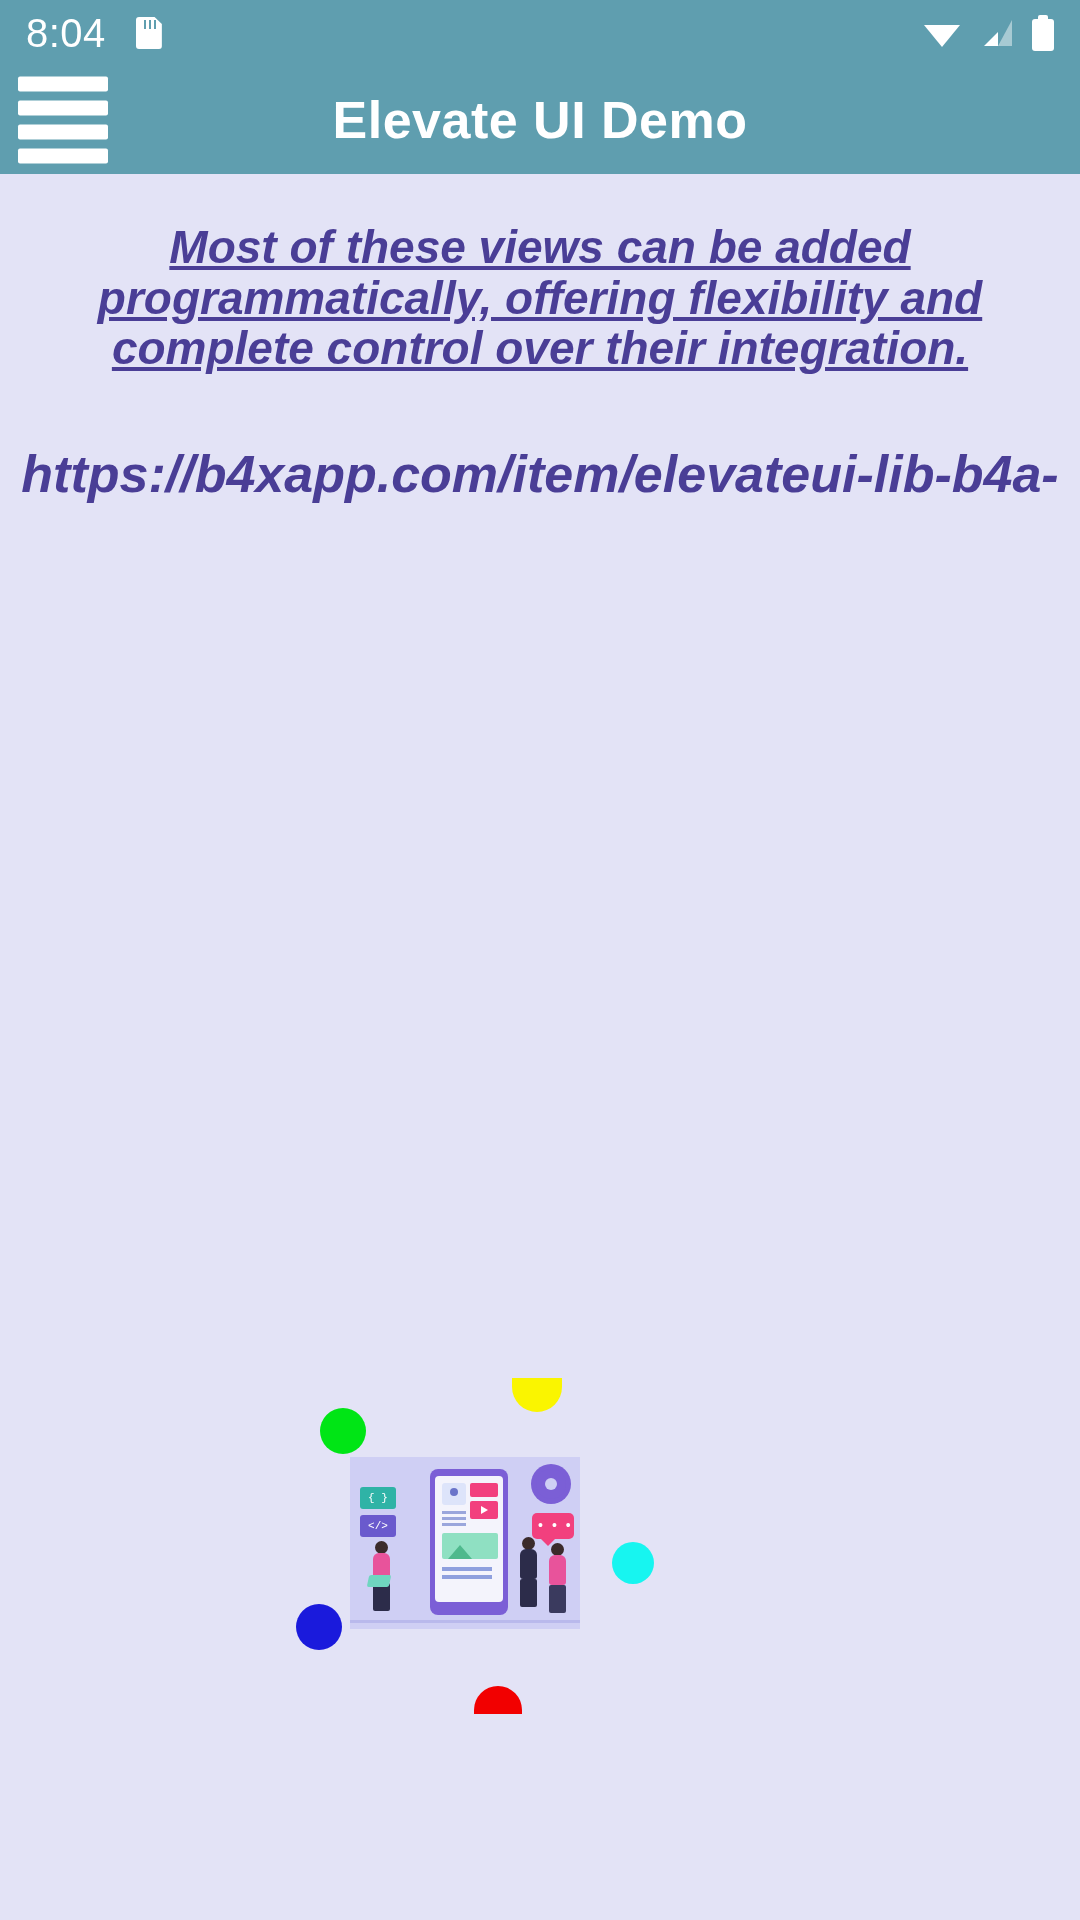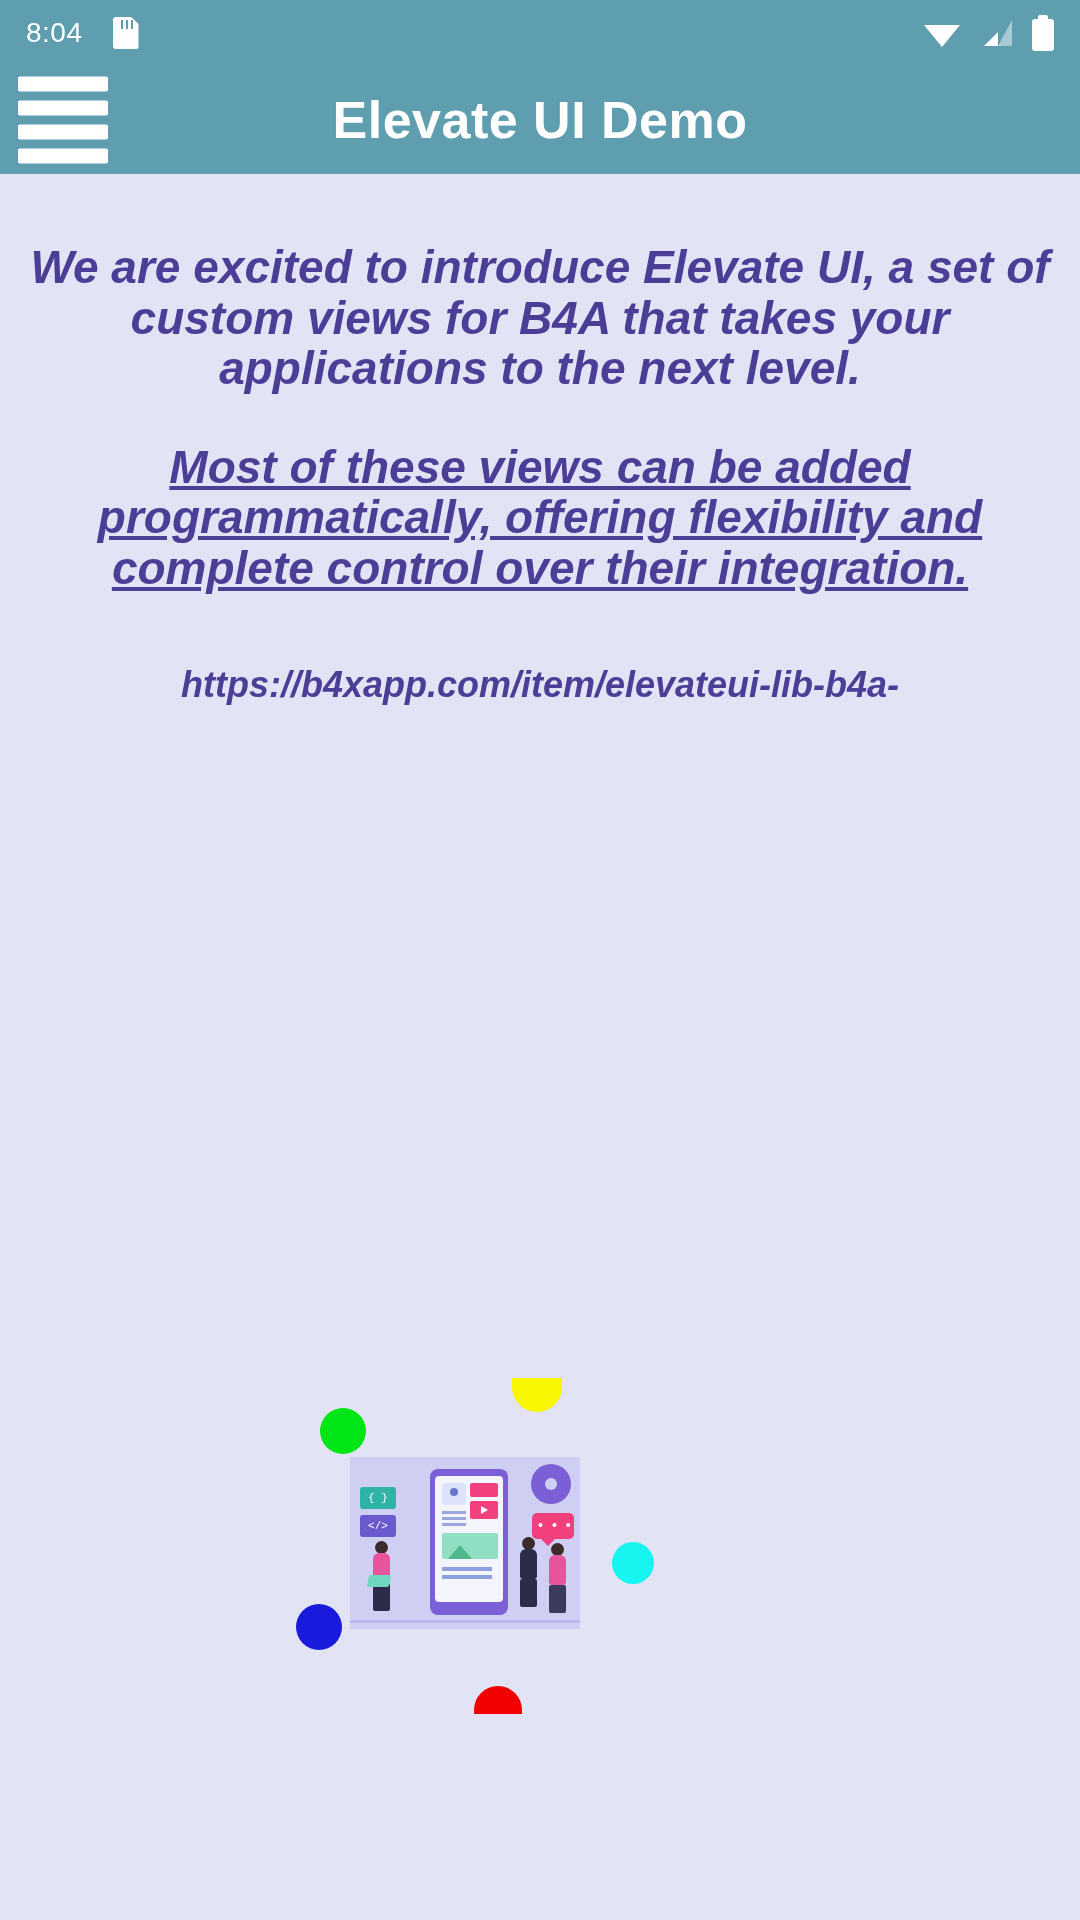--- a/index.html
+++ b/index.html
@@ -14,21 +14,21 @@
   
   .statusbar{
     height:66px; width:100%;
     background:#5F9EAF;
     display:flex; align-items:center;
     padding:0 26px;
     position:relative;
   }
   .sb-left{ display:flex; align-items:center; gap:30px; }
   .sb-time{
-    color:#FFFFFF; font-size:28px; font-weight:400;
+    color:#FFFFFF; font-size:40px; font-weight:400;
     letter-spacing:0.5px; line-height:1;
   }
   .sb-right{ margin-left:auto; display:flex; align-items:center; gap:18px; }
   .icon-sd{ width:26px; height:32px; position:relative; }
   .icon-sd .body{
     position:absolute; inset:0; background:#fff;
     border-radius:3px 3px 3px 3px;
     clip-path:polygon(0 0, 72% 0, 100% 22%, 100% 100%, 0 100%);
   }
   .icon-sd .pins{
@@ -90,21 +90,21 @@
     line-height:1.10;
     padding:0 22px;
   }
   .p1{ margin-top:68px; }
   .p2{ margin-top:72px; }
   .p3{ margin-top:48px;text-decoration:underline; }
   .url{
     margin-top:70px;
     text-align:center;
     color:#4A3E96;
-    font-size:36px; font-weight:bold; font-style:italic;
+    font-size:52px; font-weight:bold; font-style:italic;
     padding:0 20px;
     word-break:break-all;
   }
 
   
   .decor{ position:absolute; }
   .circle{ border-radius:50%; }
   .half-top{ border-radius:0 0 999px 999px; }   
   .half-bottom{ border-radius:999px 999px 0 0; }
 
@@ -272,21 +272,20 @@
       <span></span>
       <span></span>
       <span></span>
   </div>
   <div class="ab-title">Elevate UI Demo</div>
 </div>
 
 <div class="content">
 
 
-  <div class="para p1">We are excited to introduce Elevate UI, a set of custom views for B4A that takes your applications to the next level.</div>
   <div class="para p3">Most of these views can be added programmatically, offering flexibility and complete control over their integration.</div>
 
   <div class="url">https://b4xapp.com/item/elevateui-lib-b4a-</div>
 
   <div class="decor circle dot-green"></div>
   <div class="decor half-top dot-yellow"></div>
   <div class="decor circle dot-cyan"></div>
   <div class="decor circle dot-blue"></div>
   <div class="decor half-bottom dot-red"></div>
 

